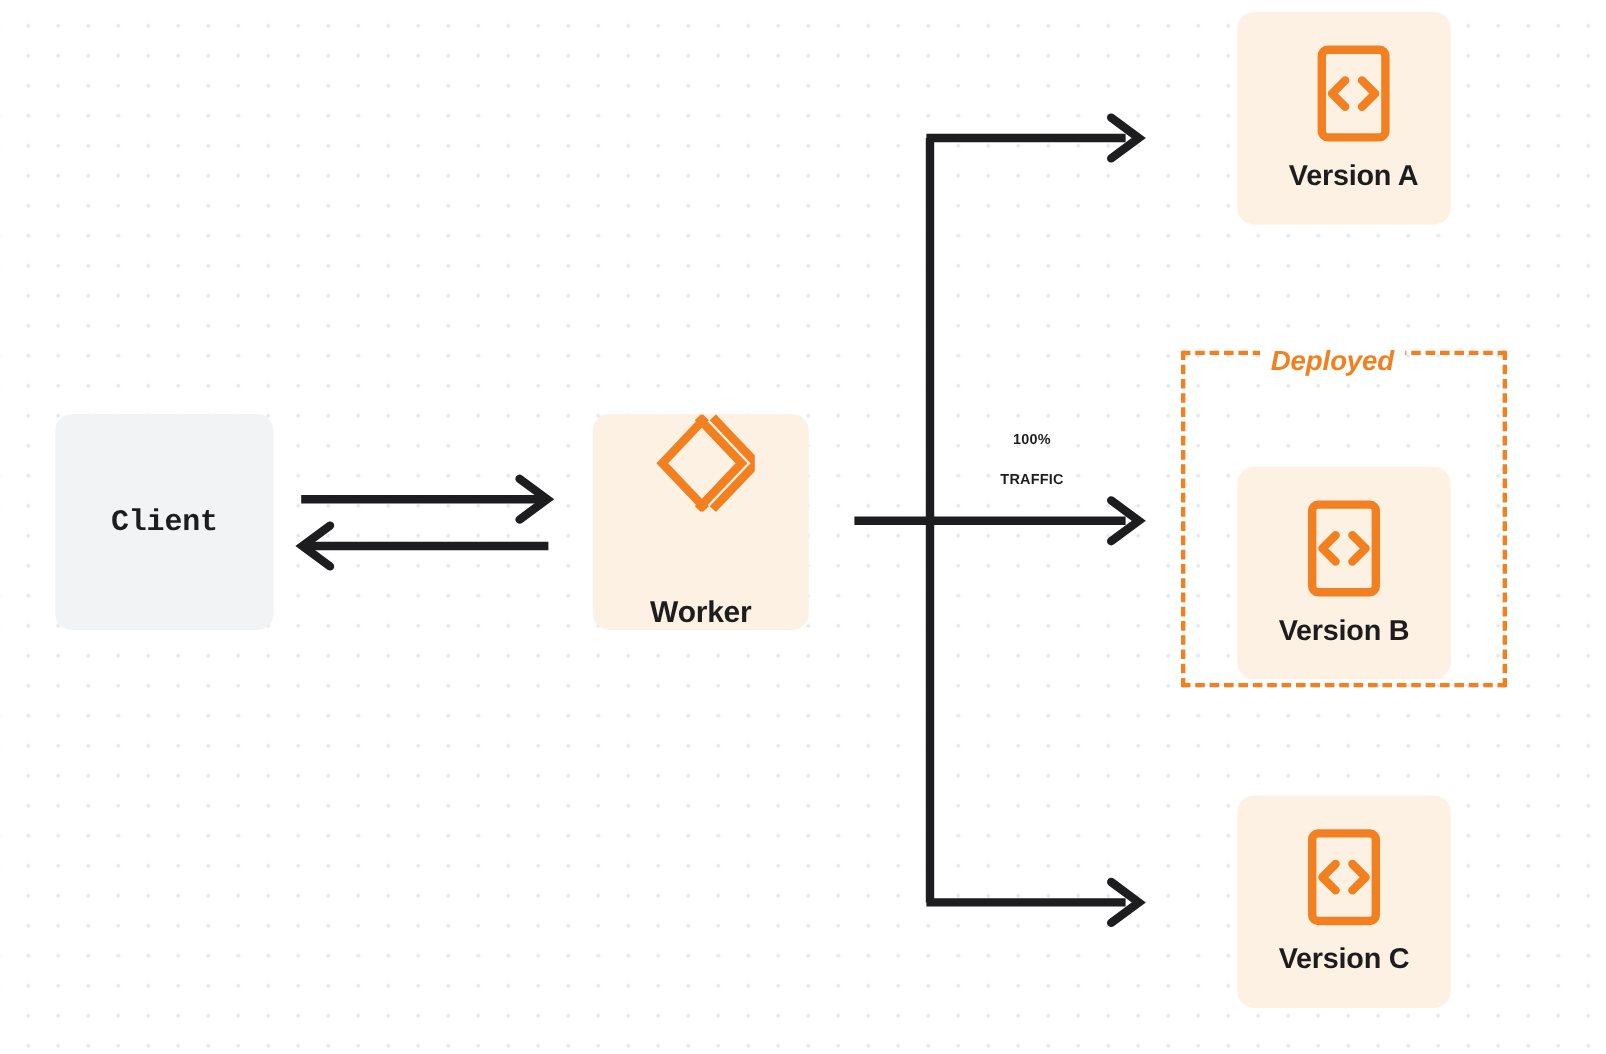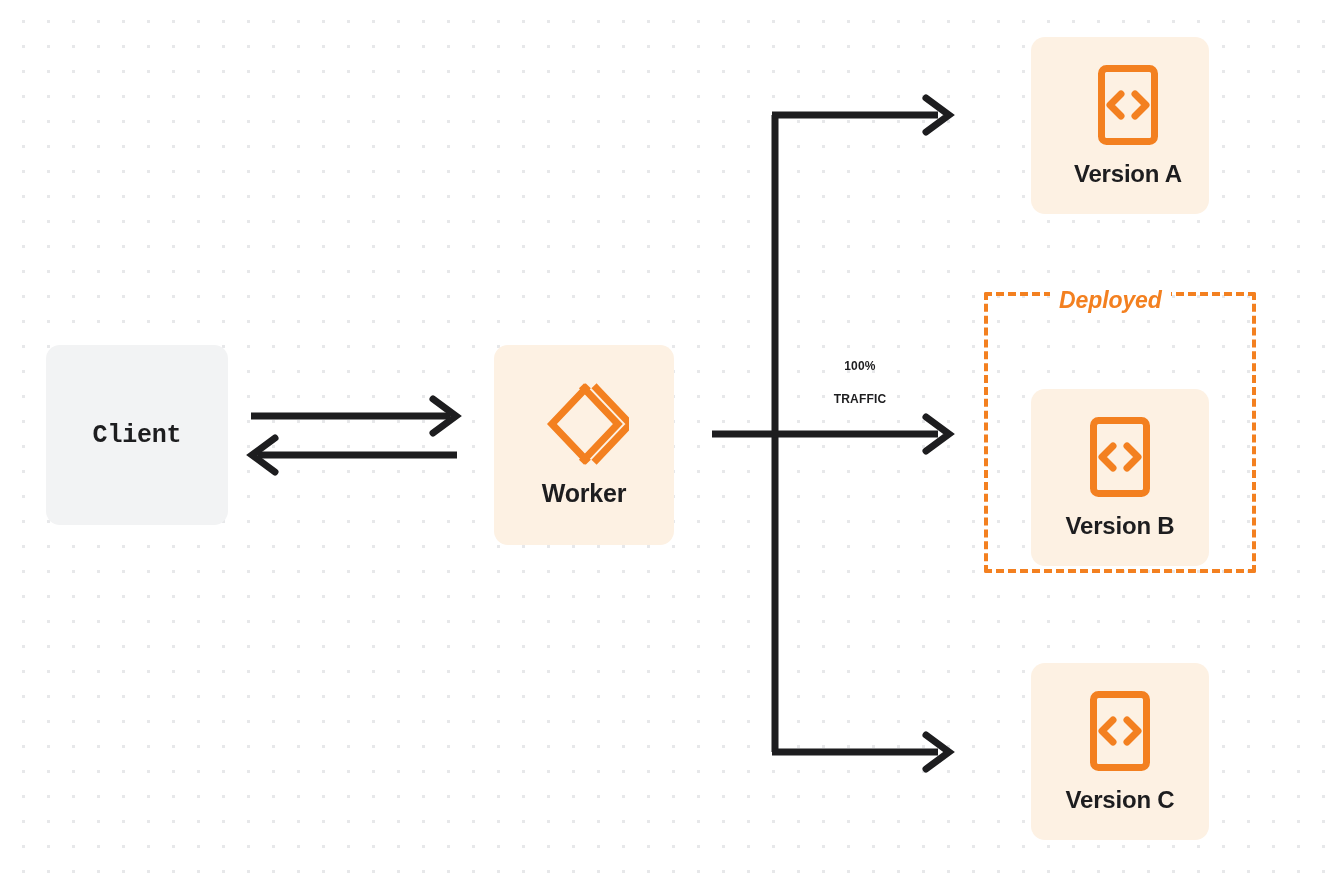--- a/index.html
+++ b/index.html
@@ -53,22 +53,23 @@
   }
   #client-node .node-label {
     font-size: 25px;
   }
 
   
   #worker-node {
     left: 494px;
     top: 345px;
     width: 180px;
-    height: 200px;
+    height: 180px;
     background-color: #fdf1e3;
+    justify-content: space-between;
   }
   #worker-node .node-label {
     font-size: 25px;
     margin-top: 14px;
   }
   #worker-node .worker-logo {
     width: 90px;
     height: 82px;
     display: block;
   }
@@ -82,21 +83,21 @@
   }
   .version-node .node-label {
     font-size: 24px;
     margin-top: 14px;
   }
   .version-node .code-icon {
     width: 62px;
     height: 82px;
     display: block;
   }
-  #version-a-node { top: 37px; padding-left: 16px; }
+  #version-a-node { top: 10px; padding-left: 16px; }
   #version-b-node { top: 345px; margin-top: 44px; }
   #version-c-node { top: 663px; }
 
   
   #deployed-region {
     position: absolute;
     left: 984px;
     top: 292px;
     width: 272px;
     height: 281px;

